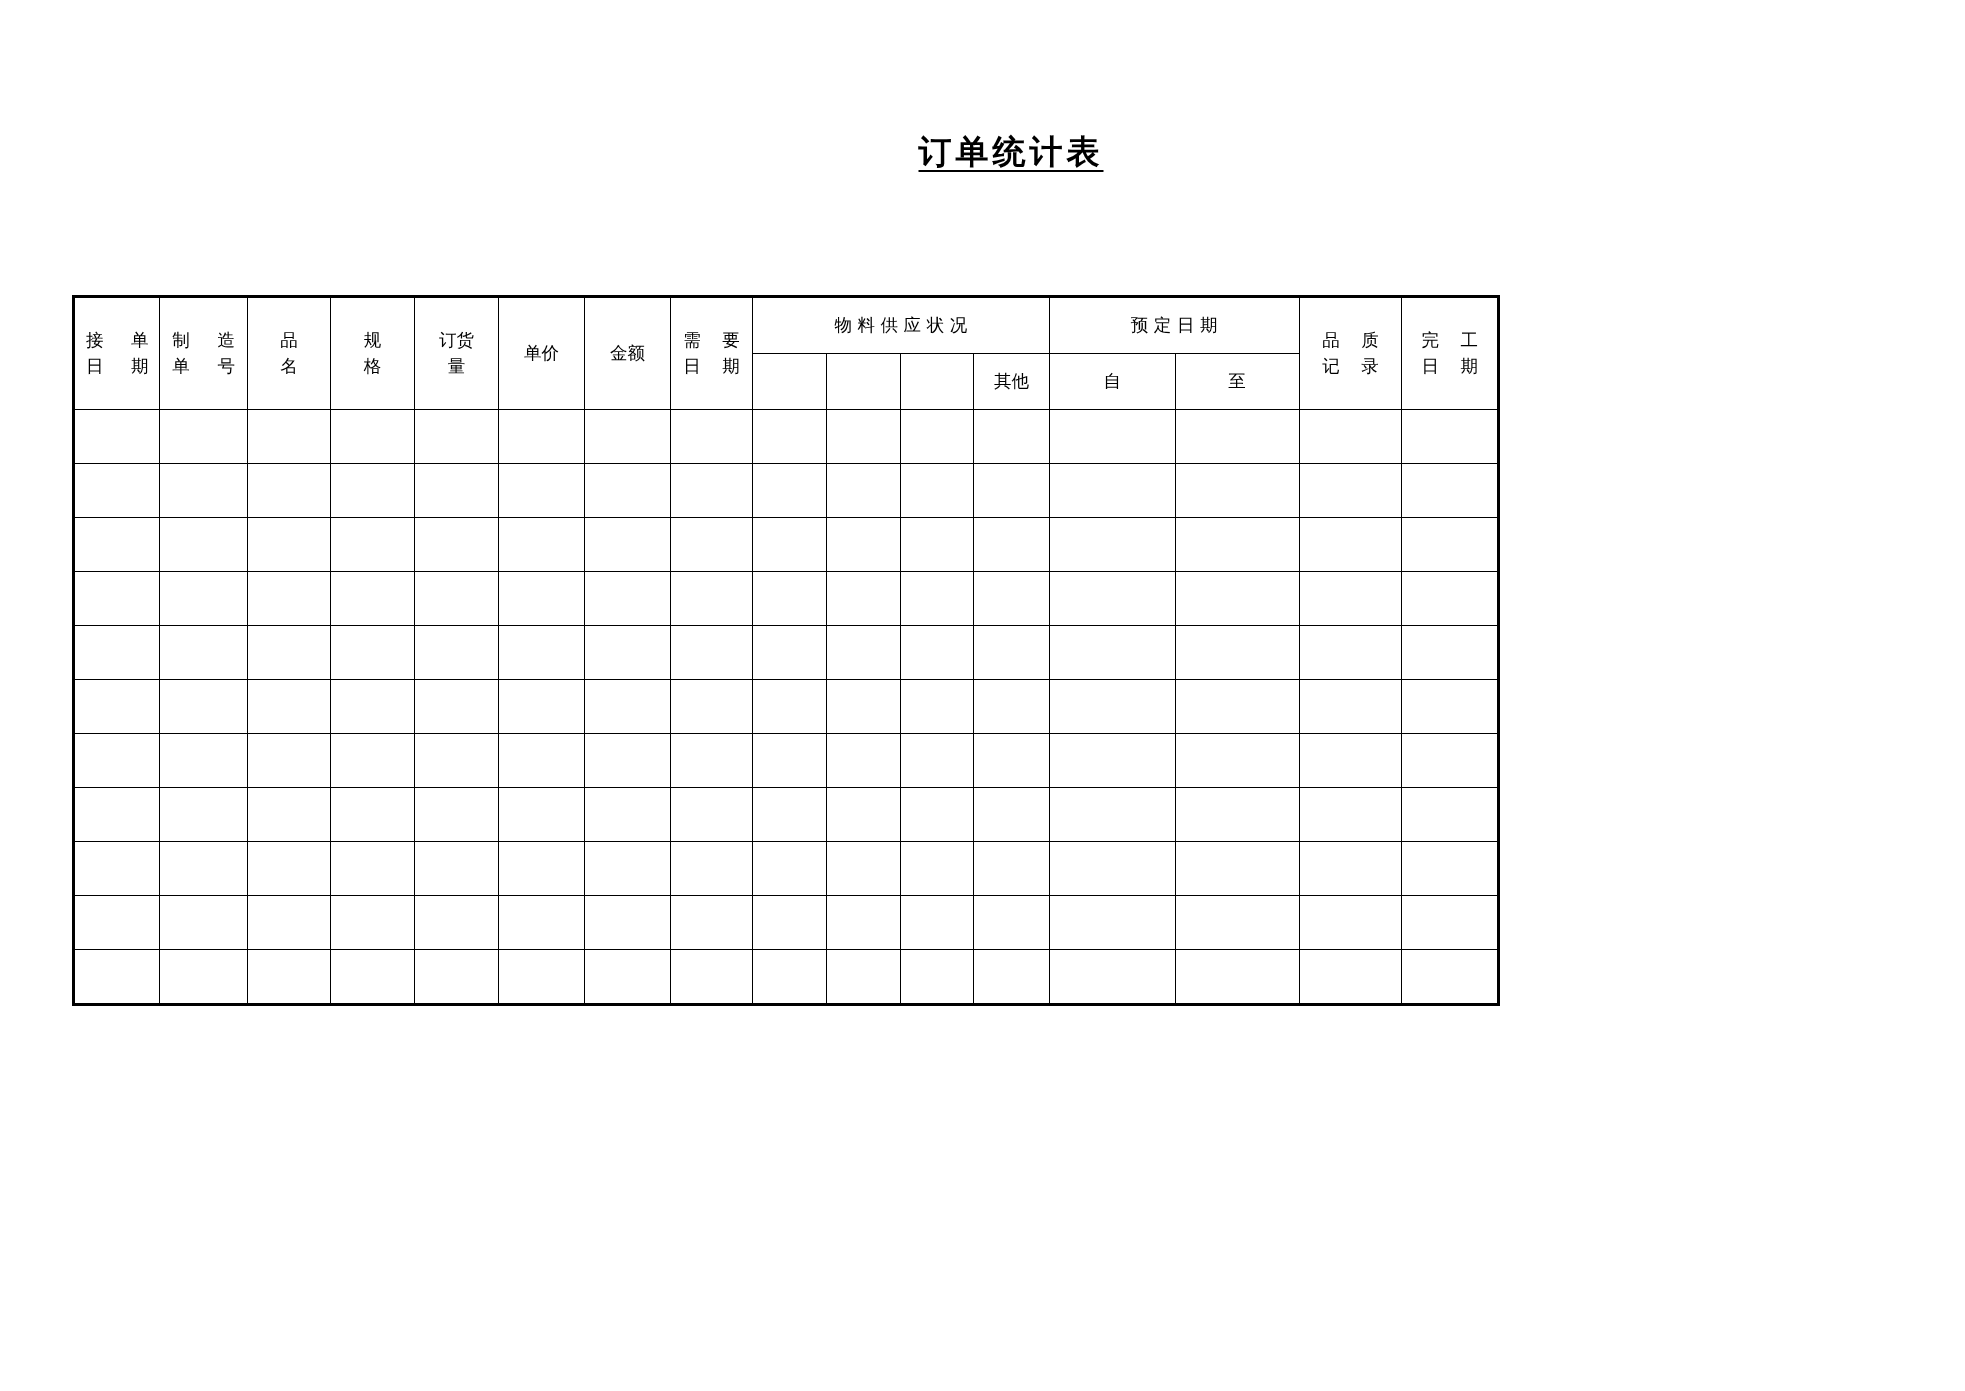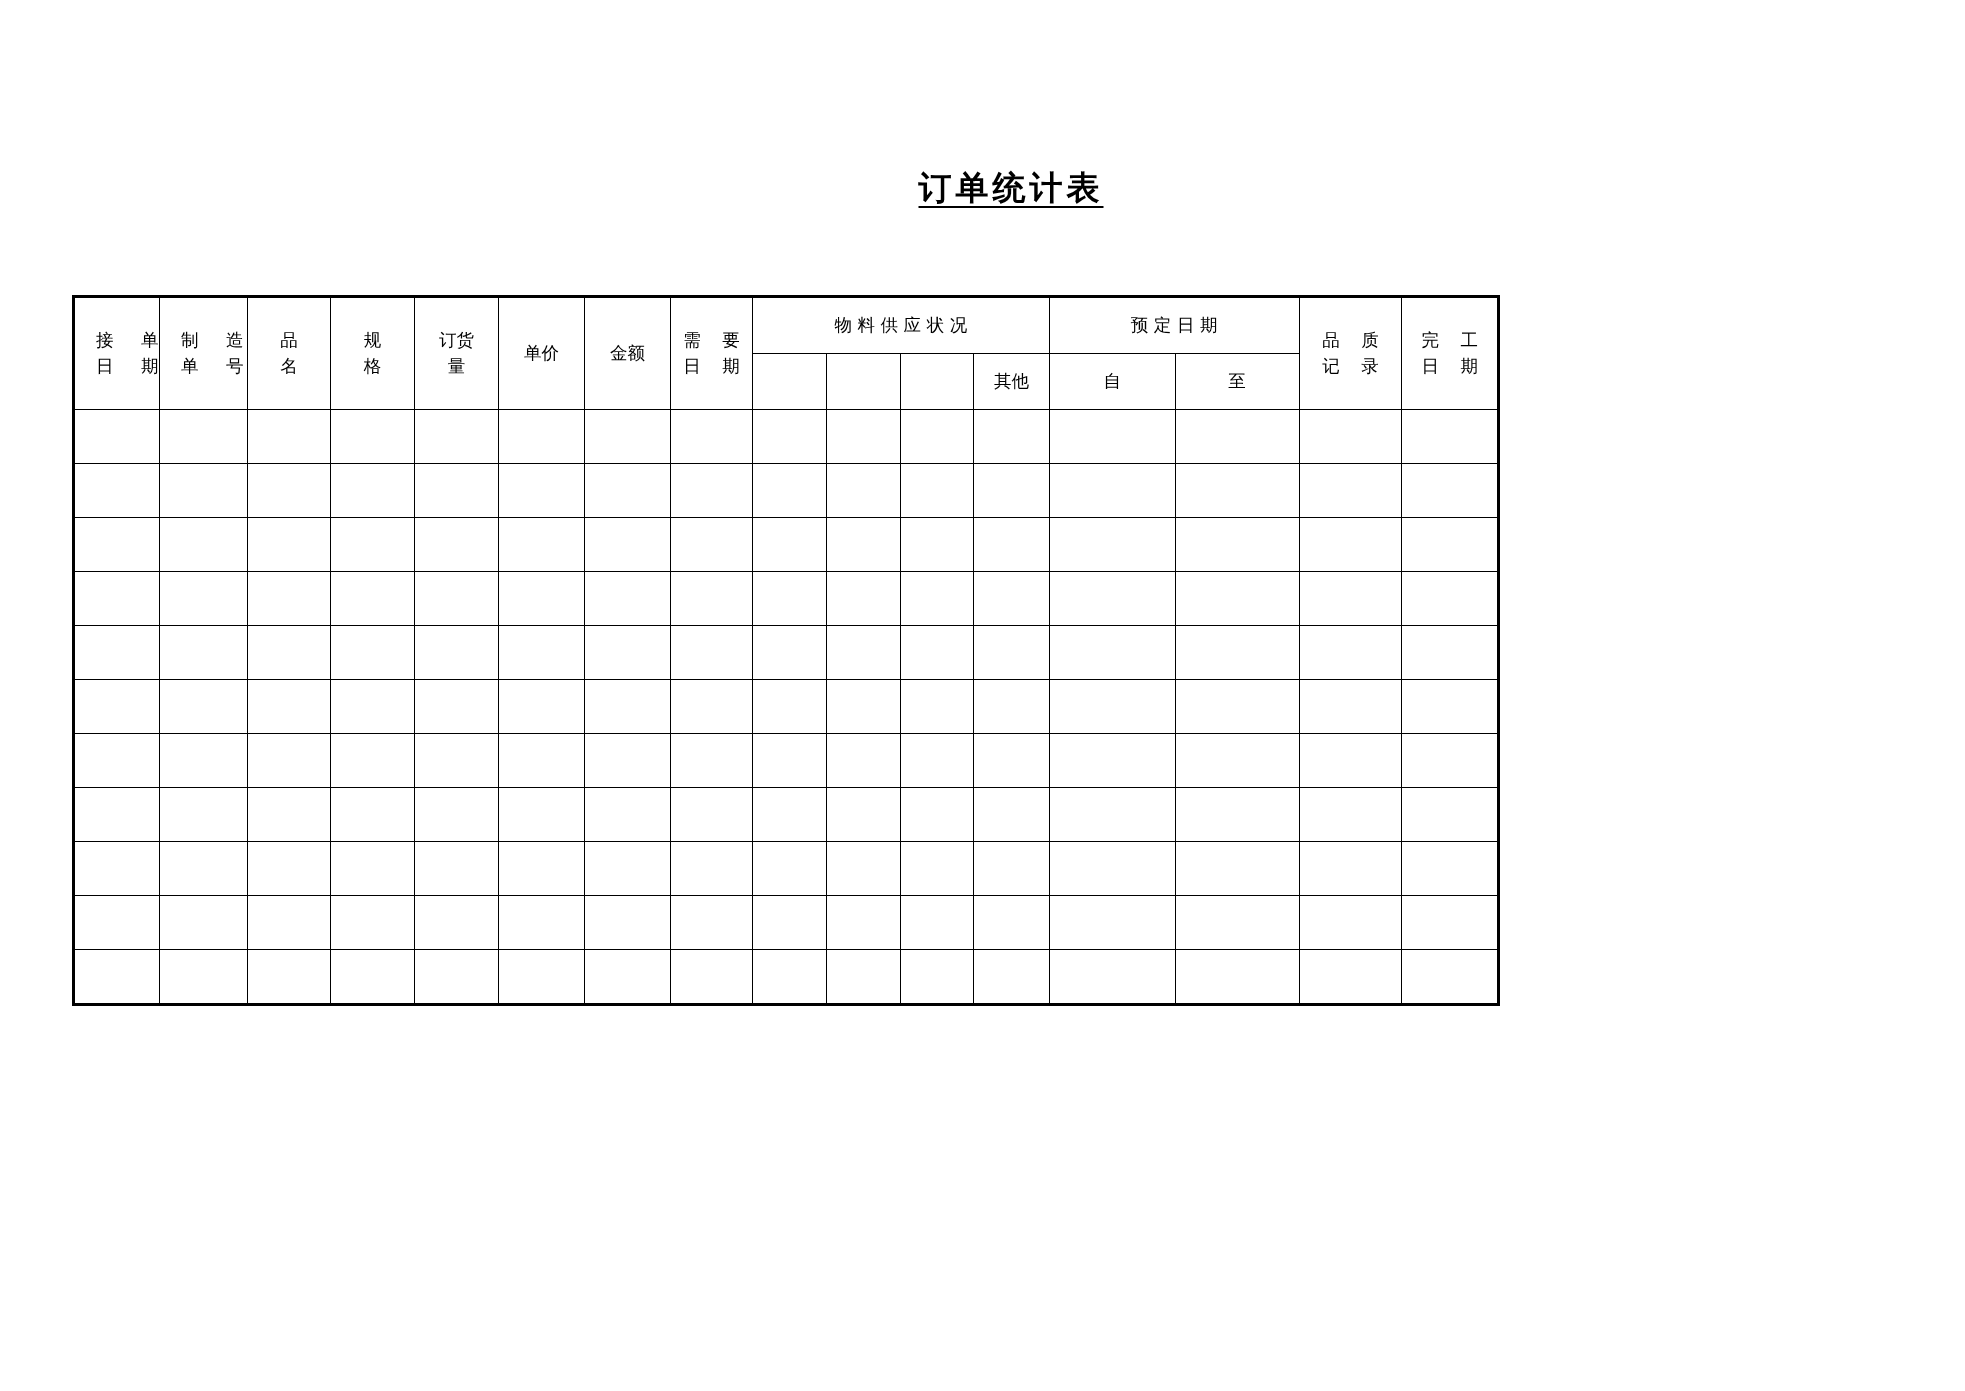--- a/index.html
+++ b/index.html
@@ -24,21 +24,20 @@
 
   
   .title-wrap {
     position: absolute;
     top: 132px;
     left: 0;
     width: 1962px;
     text-align: center;
     padding-left: 60px;
     box-sizing: border-box;
-    margin-top: 36px;
   }
   .doc-title {
     display: inline-block;
     font-family: "DejaVu Sans", "Liberation Sans", sans-serif;
     font-size: 33px;
     font-weight: bold;
     letter-spacing: 4px;
     text-decoration: underline;
     text-underline-offset: 7px;
     text-decoration-thickness: 2px;
@@ -85,21 +84,21 @@
   .thick-left   { border-left: 3px solid #000000; }
   .thick-right  { border-right: 3px solid #000000; }
 
   .stack {
     display: block;
   }
   .stack .ln {
     display: block;
     white-space: nowrap;
   }
-  .sp-wide { letter-spacing: 11px; padding-left: 21px; }
+  .sp-wide { letter-spacing: 11px; padding-left: 11px; }
   .sp-med { letter-spacing: 8px; padding-left: 8px; text-align: center; }
 
   .row-cell {
     height: 53px;
   }
 </style>
 </head>
 <body>
 
 <div class="page">

